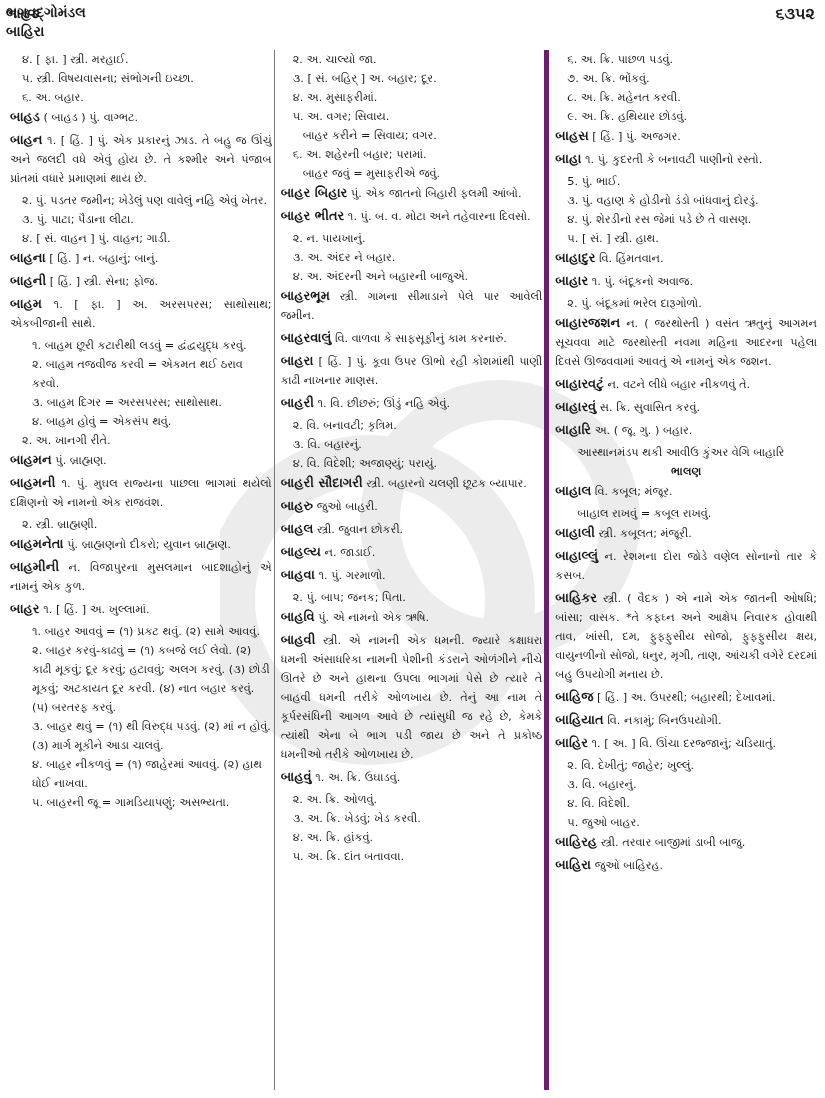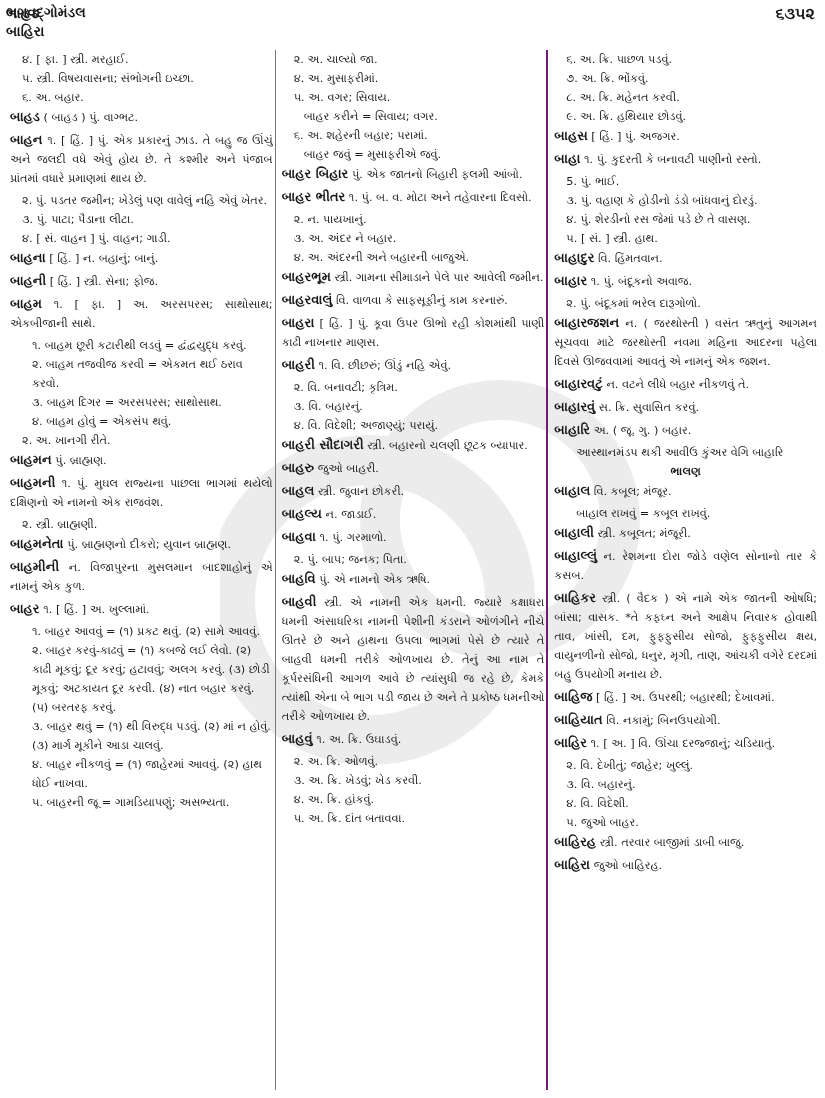--- a/index.html
+++ b/index.html
@@ -13,21 +13,21 @@
   }
   .header {
     position: absolute; top: 4px; left: 6px; right: 10px; height: 40px;
   }
   .hdr-left { position: absolute; left: 0; top: 0; font-size: 14px; font-weight: bold; line-height: 18px; }
   .hdr-center { position: absolute; left: 0; right: 0; top: 0; text-align: left; font-size: 14px; font-weight: bold; }
   .hdr-right { position: absolute; right: 0; top: 0; font-size: 16px; font-weight: bold; }
   .columns { position: absolute; top: 50px; left: 6px; right: 6px; bottom: 8px; display: flex; }
   .col { flex: 1 1 0; padding: 0 2px 0 6px; font-size: 11.3px; line-height: 19px; overflow: hidden; }
   .col.c1 { border-right: 1px solid #777; padding-left: 4px; }
-  .col.c2 { border-right: 2px solid #701a75; }
+  .col.c2 { border-right: 5px solid #701a75; }
   .entry { margin: 0 0 3px 0; text-align: justify; }
   .hw { font-weight: bold; font-size: 13px; }
   .def { }
   .sub { display: block; padding-left: 12px; }
   .ex { display: block; padding-left: 22px; }
   .right { display: block; text-align: center; font-weight: bold; }
 </style>
 </head>
 <body>
 
@@ -70,20 +70,21 @@
       <div class="entry"><span class="hw">બાહમીની</span><span class="def"> ન. વિજાપુરના મુસલમાન બાદશાહોનું એ નામનું એક કુળ.</span></div>
       <div class="entry"><span class="hw">બાહર</span><span class="def"> ૧. [ હિં. ] અ. ખુલ્લામાં.</span></div>
       <div class="ex">૧. બાહર આવવું = (૧) પ્રકટ થવું. (૨) સામે આવવું.</div>
       <div class="ex">૨. બાહર કરવું-કાઢવું = (૧) કબજે લઈ લેવો. (૨) કાઢી મૂકવું; દૂર કરવું; હટાવવું; અલગ કરવું. (૩) છોડી મૂકવું; અટકાયત દૂર કરવી. (૪) નાત બહાર કરવું. (૫) બરતરફ કરવું.</div>
       <div class="ex">૩. બાહર થવું = (૧) થી વિરુદ્ધ પડવું. (૨) માં ન હોવું. (૩) માર્ગ મૂકીને આડા ચાલવું.</div>
       <div class="ex">૪. બાહર નીકળવું = (૧) જાહેરમાં આવવું. (૨) હાથ ધોઈ નાખવા.</div>
       <div class="ex">૫. બાહરની જૂ = ગામડિયાપણું; અસભ્યતા.</div>
     </div>
   <div class="col c2">
       <div class="sub">૨. અ. ચાલ્યો જા.</div>
+      <div class="sub">૩. [ સં. બહિર્ ] અ. બહાર; દૂર.</div>
       <div class="sub">૪. અ. મુસાફરીમાં.</div>
       <div class="sub">૫. અ. વગર; સિવાય.</div>
       <div class="ex">બાહર કરીને = સિવાય; વગર.</div>
       <div class="sub">૬. અ. શહેરની બહાર; પરામાં.</div>
       <div class="ex">બાહર જવું = મુસાફરીએ જવું.</div>
       <div class="entry"><span class="hw">બાહર બિહાર</span><span class="def"> પું. એક જાતનો બિહારી ફલમી આંબો.</span></div>
       <div class="entry"><span class="hw">બાહર ભીતર</span><span class="def"> ૧. પું. બ. વ. મોટા અને તહેવારના દિવસો.</span></div>
       <div class="sub">૨. ન. પાયખાનું.</div>
       <div class="sub">૩. અ. અંદર ને બહાર.</div>
       <div class="sub">૪. અ. અંદરની અને બહારની બાજુએ.</div>

